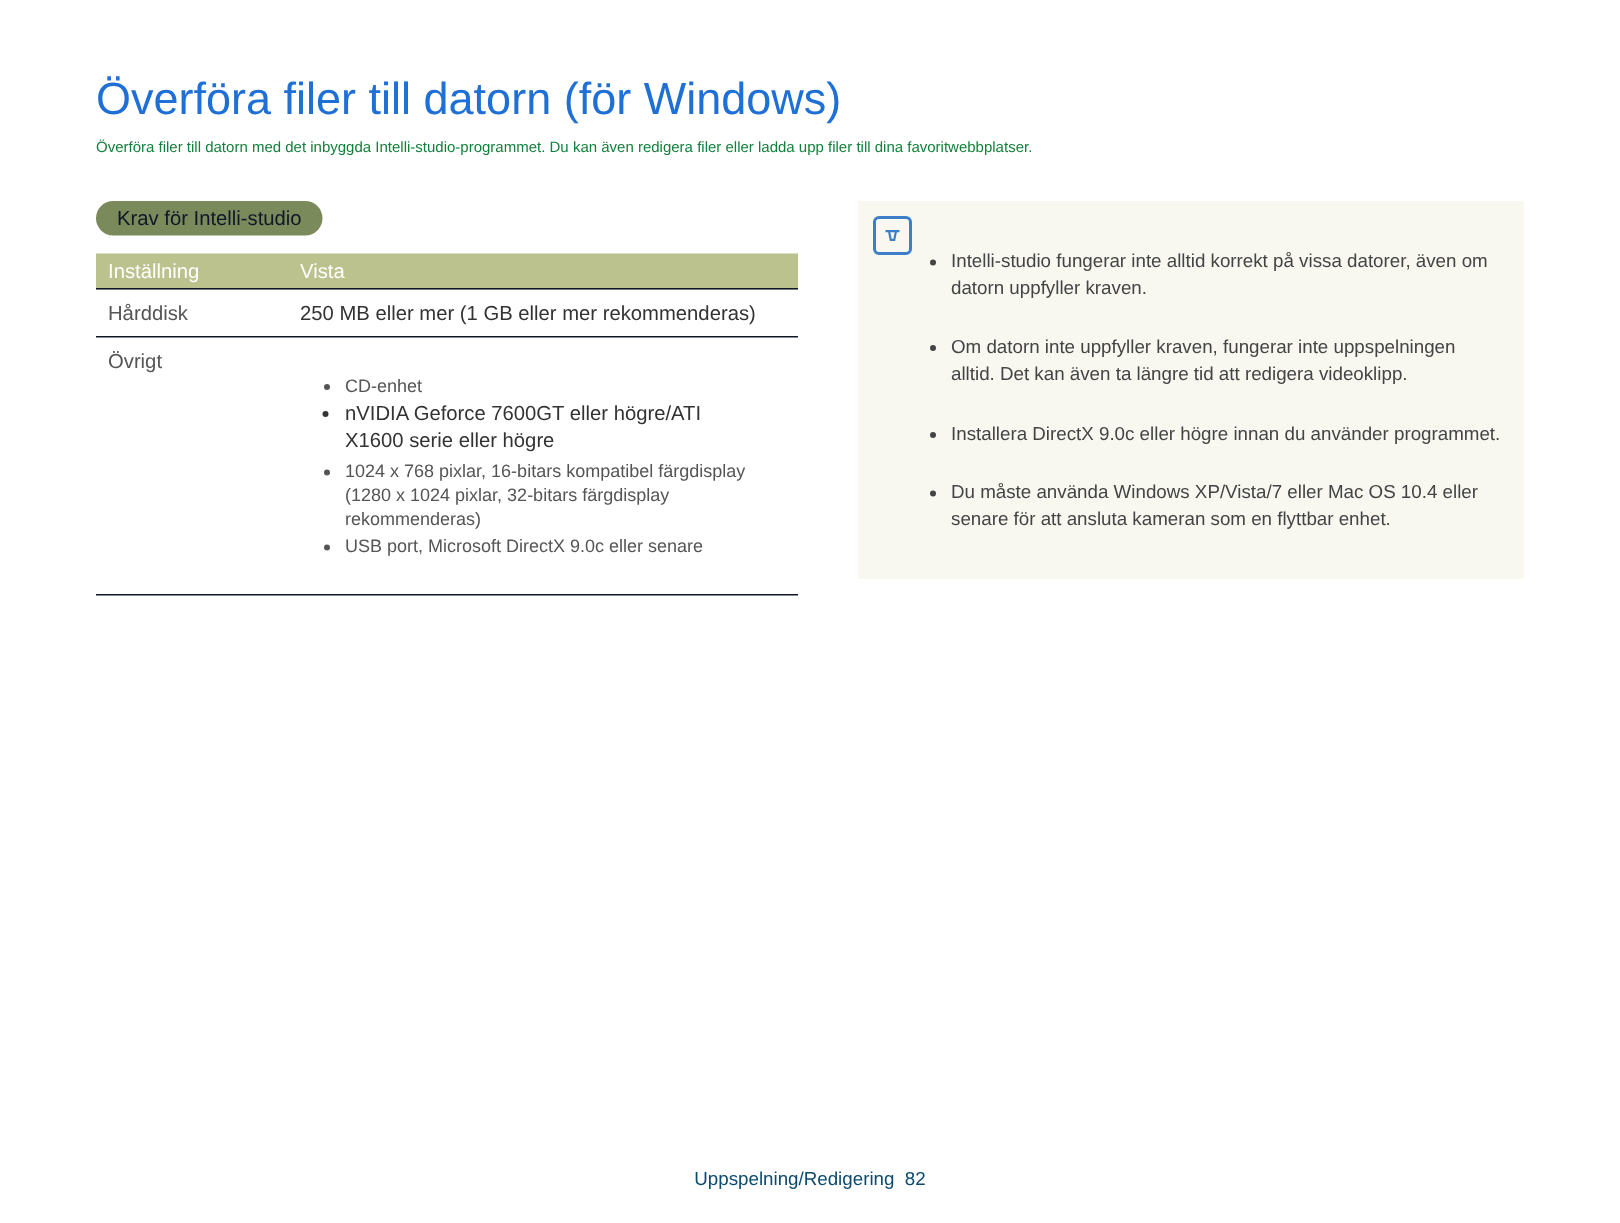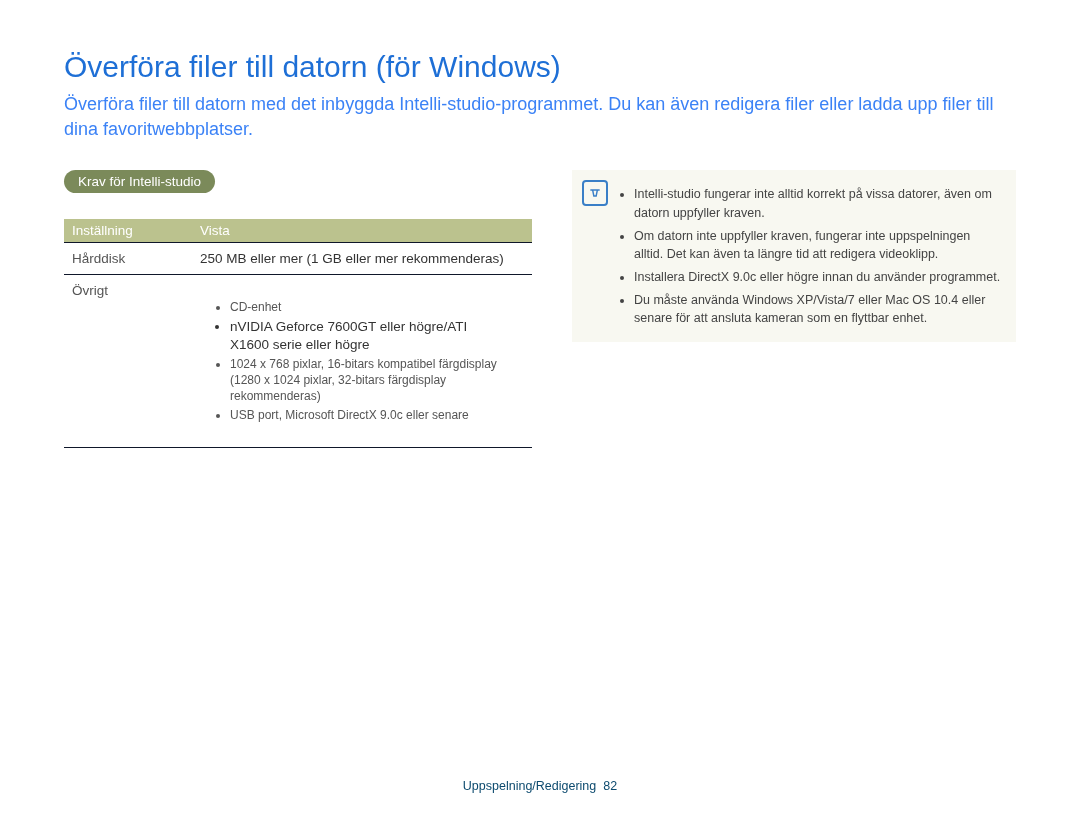--- a/index.html
+++ b/index.html
@@ -18,41 +18,41 @@
     height: 100%;
     border-radius: 24px;
   }
   h1 {
     margin: 0 0 8px 0;
     font-size: 30px;
     font-weight: 400;
     color: #1e6fd6;
   }
   .intro {
-    font-size: 18px;
-    color: #3b82f6;
+    font-size: 10px;
+    color: #15803d;
     margin-bottom: 28px;
     line-height: 1.4;
   }
   .columns {
     display: flex;
     gap: 40px;
     align-items: flex-start;
   }
   .col-left { flex: 0 0 468px; }
   .col-right { flex: 1; }
 
   .subheader {
     display: inline-block;
     background: #7b8a5a;
-    color: #ffffff;
+    color: #0f172a;
     font-size: 13.5px;
     padding: 4px 14px;
     border-radius: 12px;
-    margin-bottom: 26px;
+    margin-bottom: 12px;
   }
 
   table.req {
     border-collapse: collapse;
     width: 100%;
     font-size: 13.5px;
   }
   table.req thead th {
     background: #bbc28e;
     color: #fff;
@@ -82,21 +82,21 @@
   .notebox {
     background: #f8f8f1;
     padding: 10px 14px 10px 46px;
     position: relative;
     font-size: 12.5px;
     color: #444;
     line-height: 1.45;
     margin-bottom: 18px;
   }
   .notebox ul { margin: 0; padding-left: 16px; }
-  .notebox li { margin: 5px 0; }
+  .notebox li { margin: 21px 0; }
   .note-icon {
     position: absolute;
     left: 10px; top: 10px;
     width: 22px; height: 22px;
     border: 2px solid #3a7fc7;
     border-radius: 4px;
     display: flex; align-items: center; justify-content: center;
   }
   .note-icon svg { width: 14px; height: 14px; }
 

